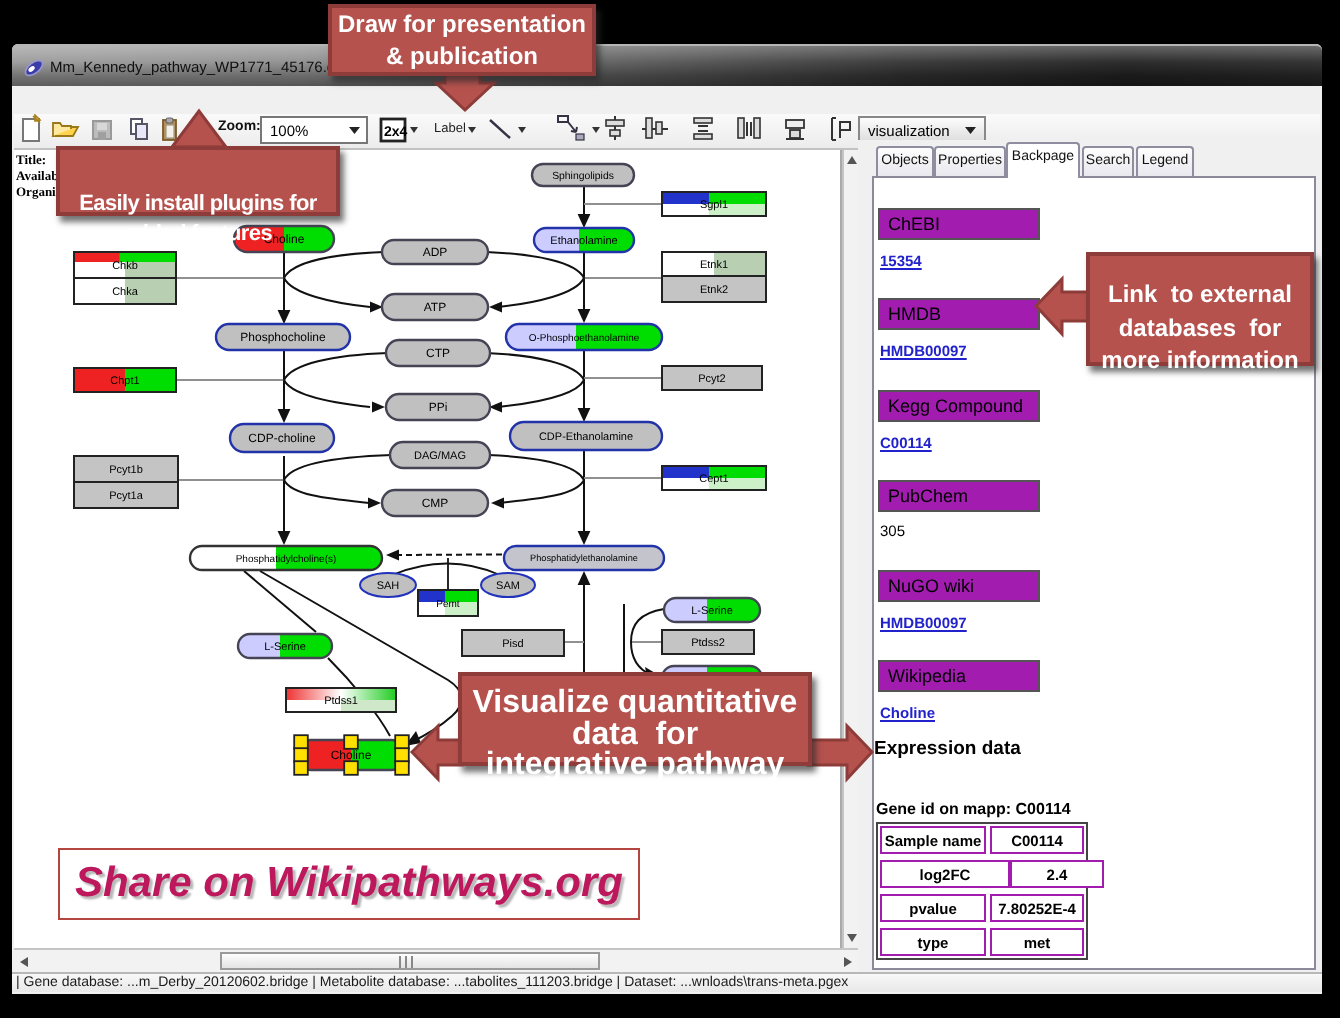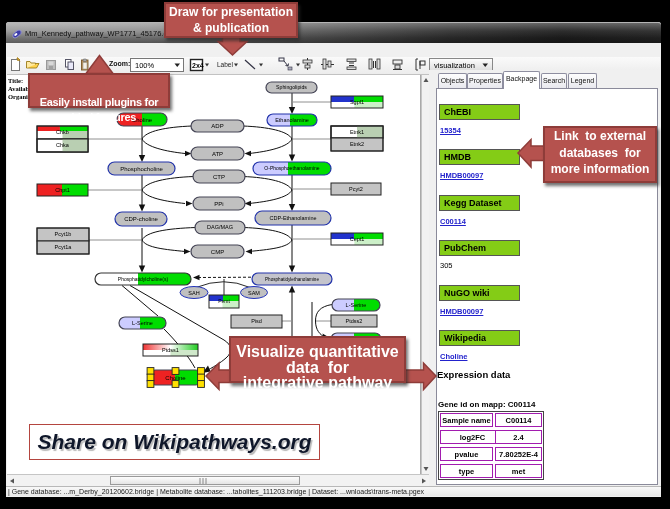--- a/index.html
+++ b/index.html
@@ -30,25 +30,25 @@
 #statusbar { position:absolute; left:0px; top:464px; width:655px; height:10px;
   background:linear-gradient(#f8f8f8,#e8e8e8); border-top:1px solid #b8b8b8;
   font-size:7px; color:#1a1a1a; }
 #statusbar span {position:absolute; left:2px; top:1px; white-space:nowrap;}
 .callout { position:absolute; background:#b5524e; border:2px solid #8e3c39;
   color:#fff; font-weight:bold; text-align:center;
   box-shadow:2px 3px 3px rgba(40,40,40,0.65); z-index:30; }
 .cosvg { position:absolute; left:0; top:0; z-index:29; pointer-events:none; }
 #share { position:absolute; left:29px; top:424px; width:291px; height:36px;
   background:#fff; border:1px solid #b4453f; z-index:25;
-  color:#0f172a; font-size:21px; font-weight:bold; font-style:italic;
+  color:#be185d; font-size:21px; font-weight:bold; font-style:italic;
   text-align:center; line-height:34px; text-shadow:1.5px 1.5px 1px #b9b9b9;
   letter-spacing:0px;}
-.hdrbox { position:absolute; left:10px; width:81px; height:16px; background:#84cc16;
-  border:1px solid #555; font-size:9px; font-weight:bold; color:#000;
+.hdrbox { position:absolute; left:10px; width:81px; height:16px; background:#a21caf;
+  border:1px solid #555; font-size:9px; font-weight:normal; color:#000;
   padding:2px 0 0 4px; }
 .blink { position:absolute; left:11px; font-size:7.5px; font-weight:bold;
   color:#2222cc; text-decoration:underline; }
 .tab { position:absolute; top:20px; height:16px; background:linear-gradient(#fdfdfd,#e8e8ee);
   border:1px solid #8e8ea0; border-bottom:none; font-size:7px; color:#111;
   text-align:center; padding:3px 0 0 0; border-radius:2px 2px 0 0;}
 .cell { position:absolute; height:14px; border:1px solid #a21caf; background:#fff;
   font-size:7.5px; font-weight:bold; color:#000; text-align:center; line-height:13px;}
 </style>
 </head>
@@ -162,35 +162,35 @@
     <div class="abs" style="left:7px;top:18px;width:222px;height:397px;background:#fff;border:1px solid #8a8a9a"></div>
     <div class="tab" style="left:9px;top:3px;height:15px;width:29px">Objects</div>
     <div class="tab" style="left:38px;top:3px;height:15px;width:36px">Properties</div>
     <div class="tab" style="left:74px;top:1px;height:18px;width:37px;background:#fff;z-index:2">Backpage</div>
     <div class="tab" style="left:112px;top:3px;height:15px;width:26px">Search</div>
     <div class="tab" style="left:139px;top:3px;height:15px;width:29px">Legend</div>
     <div class="hdrbox" style="top:34px">ChEBI</div>
     <div class="blink" style="top:56px">15354</div>
     <div class="hdrbox" style="top:79px">HMDB</div>
     <div class="blink" style="top:101px">HMDB00097</div>
-    <div class="hdrbox" style="top:125px">Kegg Dataset</div>
+    <div class="hdrbox" style="top:125px">Kegg Compound</div>
     <div class="blink" style="top:147px">C00114</div>
     <div class="hdrbox" style="top:170px">PubChem</div>
     <div class="abs" style="left:11px;top:191px;font-size:7.5px;color:#000">305</div>
     <div class="hdrbox" style="top:215px">NuGO wiki</div>
     <div class="blink" style="top:237px">HMDB00097</div>
     <div class="hdrbox" style="top:260px">Wikipedia</div>
     <div class="blink" style="top:282px">Choline</div>
     <div class="abs" style="left:8px;top:299px;font-size:9.5px;font-weight:bold;color:#000">Expression data</div>
     <div class="abs" style="left:9px;top:330px;font-size:8px;font-weight:bold;color:#000">Gene id on mapp: C00114</div>
     <div class="abs" style="left:9px;top:341px;width:106px;height:69px;border:1px solid #444;background:#fff"></div>
     <div class="cell" style="left:11px;top:343px;width:53px">Sample name</div>
     <div class="cell" style="left:66px;top:343px;width:47px">C00114</div>
     <div class="cell" style="left:11px;top:360px;width:65px">log2FC</div>
-    <div class="cell" style="left:66px;top:360px;width:47px">2.4</div>
+    <div class="cell" style="left:76px;top:360px;width:47px">2.4</div>
     <div class="cell" style="left:11px;top:377px;width:53px">pvalue</div>
     <div class="cell" style="left:66px;top:377px;width:47px">7.80252E-4</div>
     <div class="cell" style="left:11px;top:394px;width:53px">type</div>
     <div class="cell" style="left:66px;top:394px;width:47px">met</div>
   </div>
   <div id="statusbar">
       <span>| Gene database: ...m_Derby_20120602.bridge | Metabolite database: ...tabolites_111203.bridge | Dataset: ...wnloads\trans-meta.pgex</span>
     </div>
 </div>
 <svg id="pathway" style="position:absolute;left:0;top:0;z-index:10;pointer-events:none" width="670" height="509" viewBox="0 0 670 509">
@@ -380,15 +380,15 @@
   <g fill="#b5524e" stroke="#8e3c39" stroke-width="1.5">
     <polygon points="222.5,34 222.5,41.5 218,41.5 232.5,55 247,41.5 240,41.5 240,34"></polygon>
     <polygon points="99.5,55.5 86,73.5 113,73.5"></polygon>
     <polygon points="518,153 531,139.5 531,146 545,146 545,160.5 531,160.5 531,167"></polygon>
     <polygon points="206,376 219,363 219,370 231,370 231,382.5 219,382.5 219,389.5"></polygon>
     <polygon points="436,376 423.5,363 423.5,370 404,370 404,382.5 423.5,382.5 423.5,389.5"></polygon>
   </g>
 </svg>
 <div class="callout" style="left:164px;top:2px;width:134px;height:36px;font-size:12px;line-height:15.5px;padding-top:1px">Draw for presentation<br>&amp; publication</div>
 <div class="callout" style="left:28px;top:73px;width:142px;height:35px;font-size:11px;letter-spacing:-0.3px;line-height:14.5px;padding-top:20px">Easily install plugins for<br>added features</div>
-<div class="callout" style="left:543px;top:126px;width:114px;height:57px;font-size:12px;line-height:16.5px;padding-top:0">Link&nbsp; to external<br>databases&nbsp; for<br>more information</div>
+<div class="callout" style="left:543px;top:126px;width:114px;height:57px;font-size:12px;line-height:16.5px;padding-top:11px">Link&nbsp; to external<br>databases&nbsp; for<br>more information</div>
 <div class="callout" style="left:229px;top:336px;width:177px;height:47px;font-size:16px;line-height:15.5px;padding-top:6px">Visualize quantitative data&nbsp; for<br>integrative pathway analysis</div>
 <div id="share">Share on Wikipathways.org</div>
 
 </body></html>

